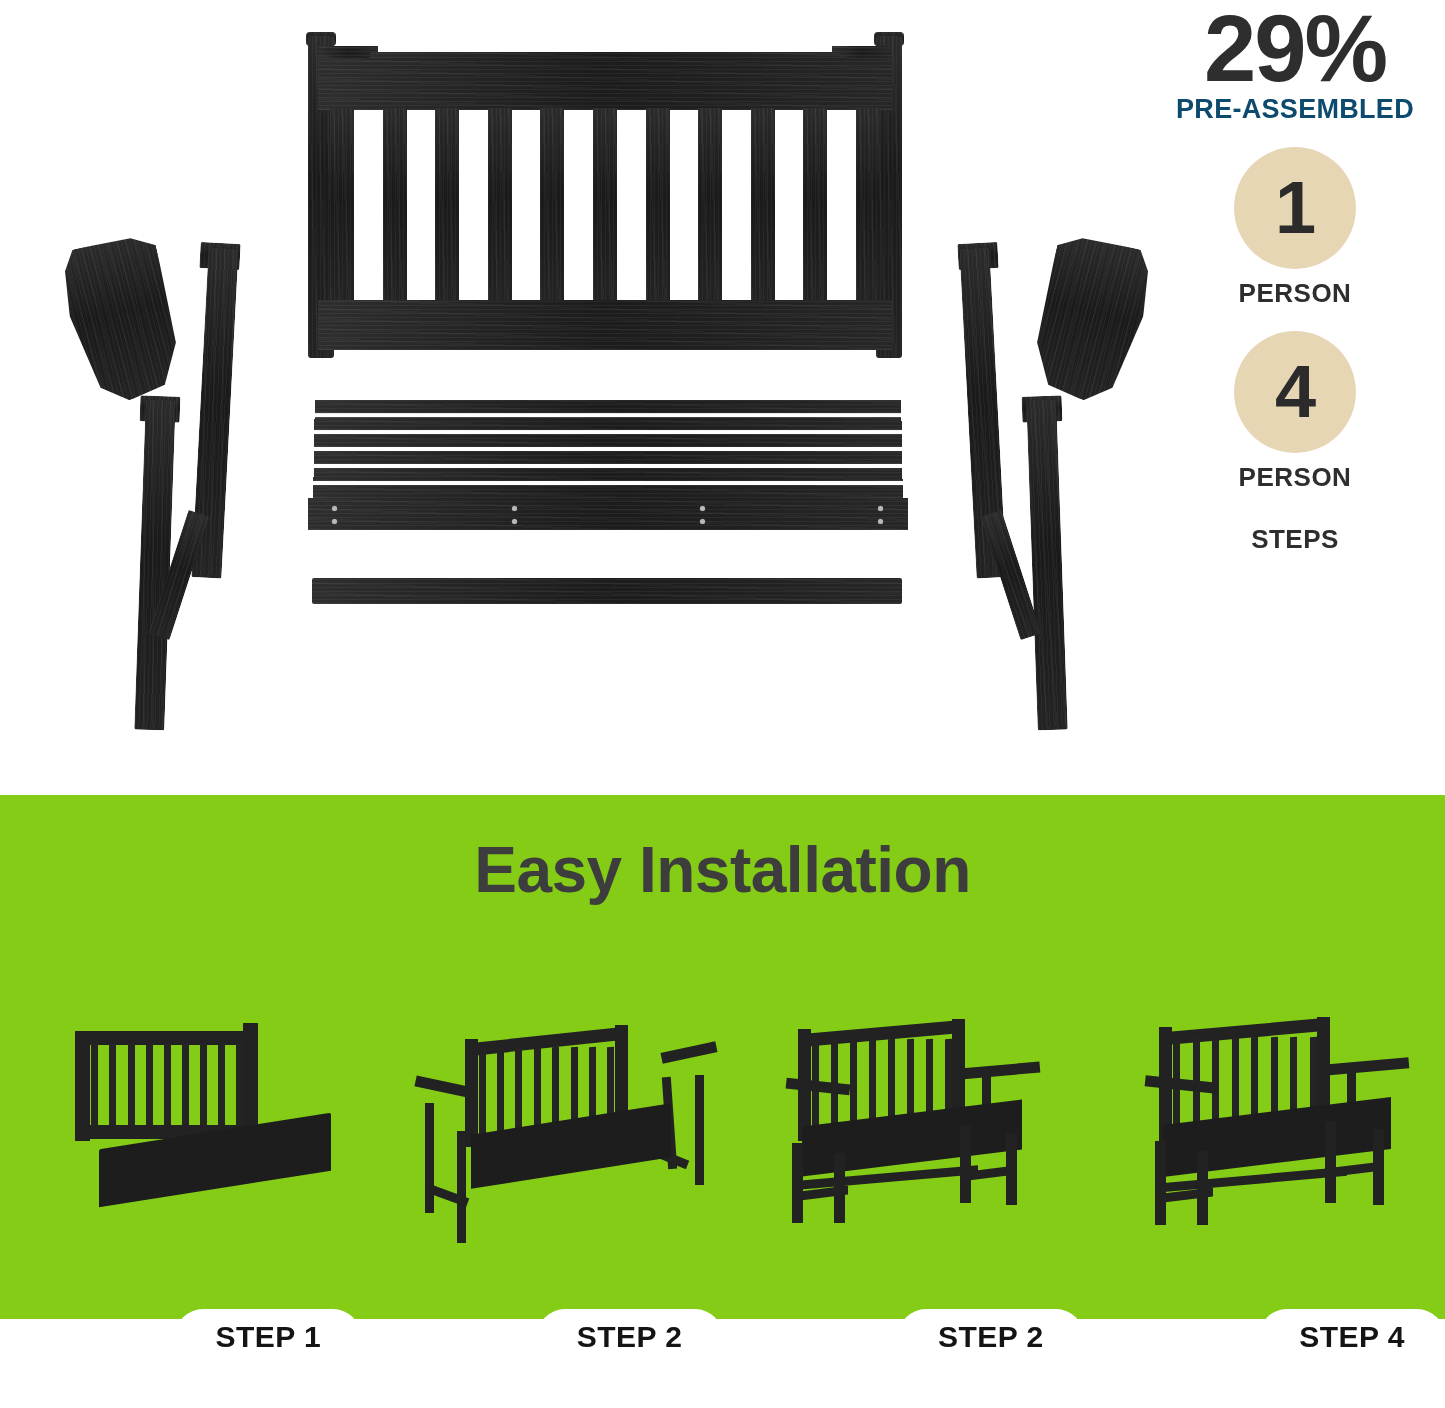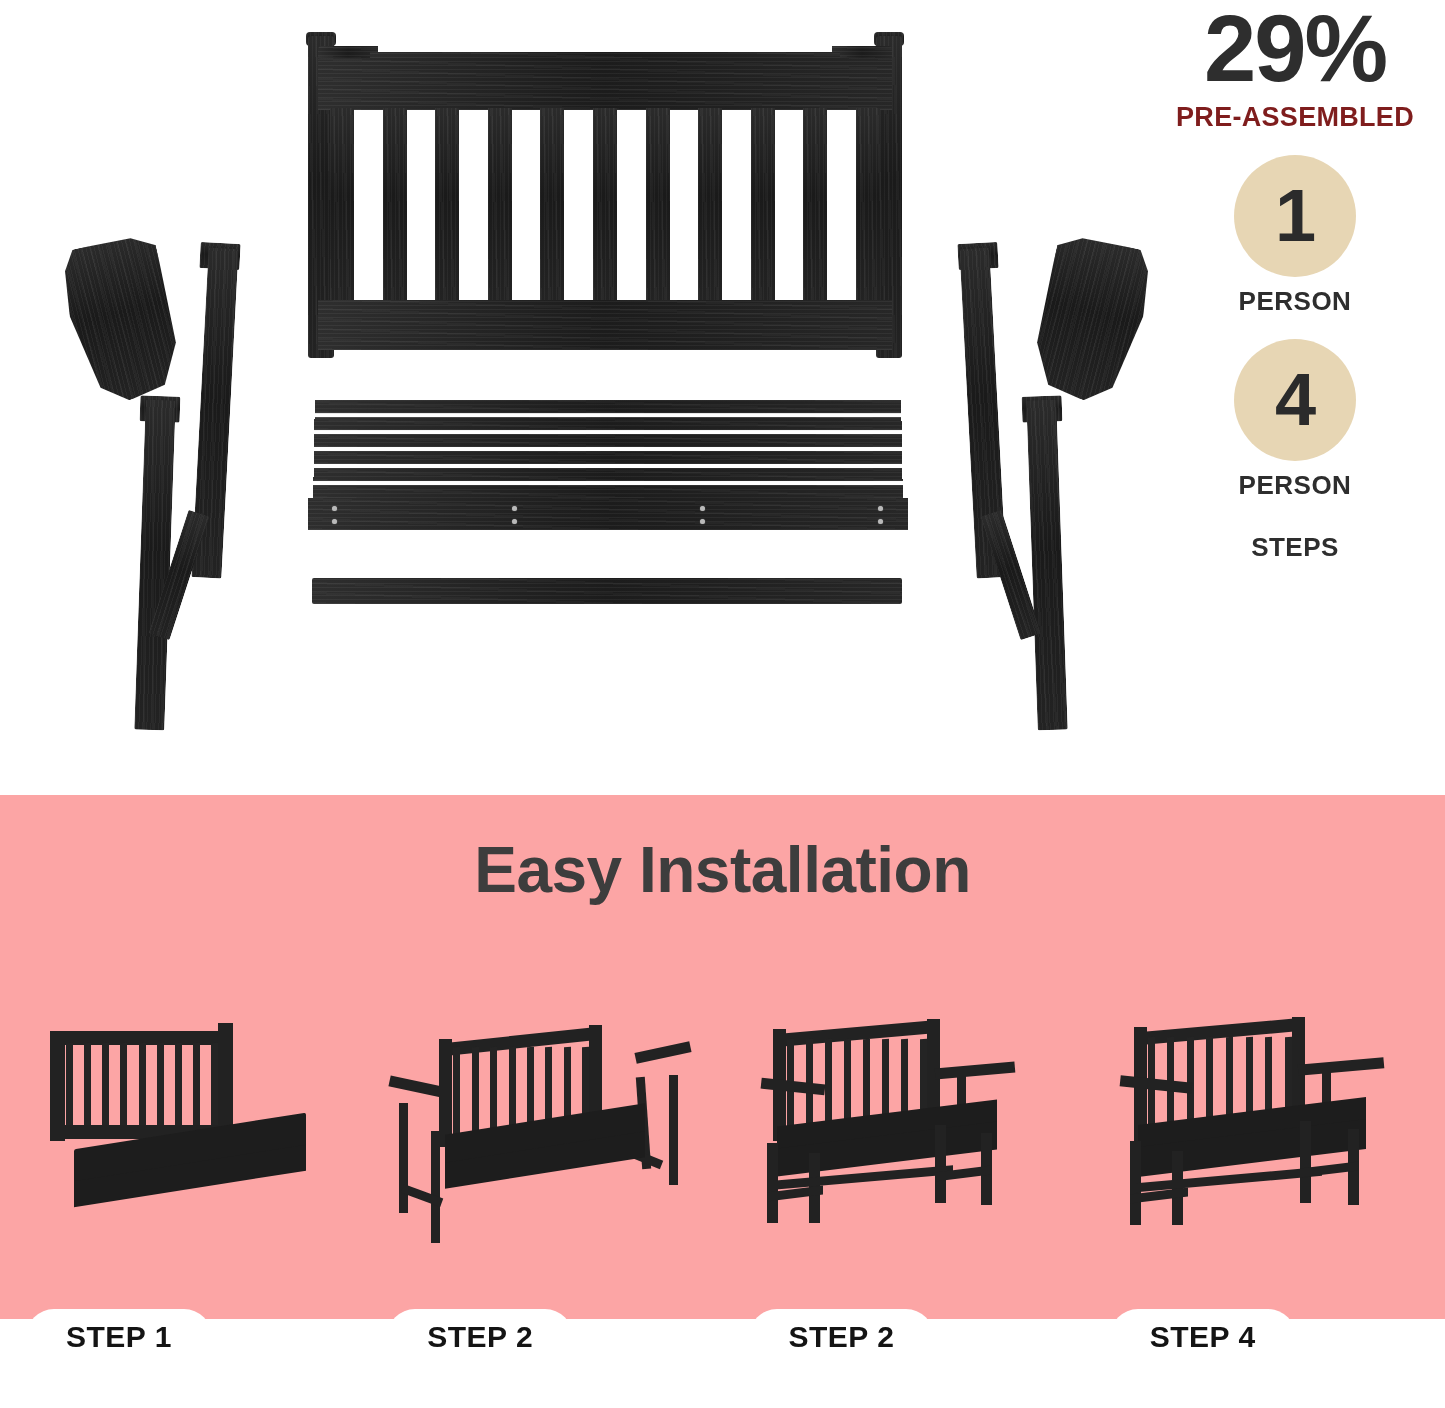--- a/index.html
+++ b/index.html
@@ -118,50 +118,49 @@
   #stats-rail{
     position:absolute; right:0; top:0; width:300px; height:795px;
     display:flex; flex-direction:column; align-items:center;
   }
   #pct-block{ text-align:center; margin-top:4px; }
   #pct-value{
     font-size:94px; font-weight:bold; color:#2e2e2e; line-height:0.96;
     letter-spacing:-2px;
   }
   #pct-label{
-    font-size:27px; font-weight:bold; color:#7f1d1d; letter-spacing:0.3px;
-    margin-top:8px;
+    font-size:27px; font-weight:bold; color:#0c4a6e; letter-spacing:0.3px;
   }
   .stat-badge{ text-align:center; margin-top:22px; }
   .stat-circle{
     width:122px; height:122px; border-radius:50%;
     background:#e7d6b4; margin:0 auto;
     display:flex; align-items:center; justify-content:center;
   }
   .stat-number{ font-size:74px; font-weight:bold; color:#2b2b2b; line-height:1; letter-spacing:-1px; }
   .stat-caption{
     font-size:26px; font-weight:bold; color:#2e2e2e; letter-spacing:0.5px; margin-top:9px;
   }
 
   
   #bottom-section{
     position:absolute; left:0; top:795px; width:1445px; height:524px;
-    background:#fca5a5;
+    background:#84cc16;
   }
   #easy-title{
     text-align:center; padding-top:38px;
     font-size:64px; font-weight:bold; color:#3d3d3d; letter-spacing:-0.5px;
   }
   #steps-row{
     position:absolute; left:0; top:150px; width:1445px; height:420px;
     display:flex;
   }
   .step-col{
     flex:1; position:relative; display:flex; flex-direction:column;
-    align-items:flex-start; justify-content:flex-end;margin-left:26px;
+    align-items:flex-end; justify-content:flex-end;margin-left:26px;
   }
   .step-art{ position:relative; width:310px; height:300px; }
   .step-pill{
     background:#ffffff; border-radius:28px; padding:11px 40px;
     font-size:30px; font-weight:bold; color:#141414; letter-spacing:0.5px;
     margin-top:6px; white-space:nowrap;
   }
 
   
   .mini{ position:absolute; background:#222222; }

